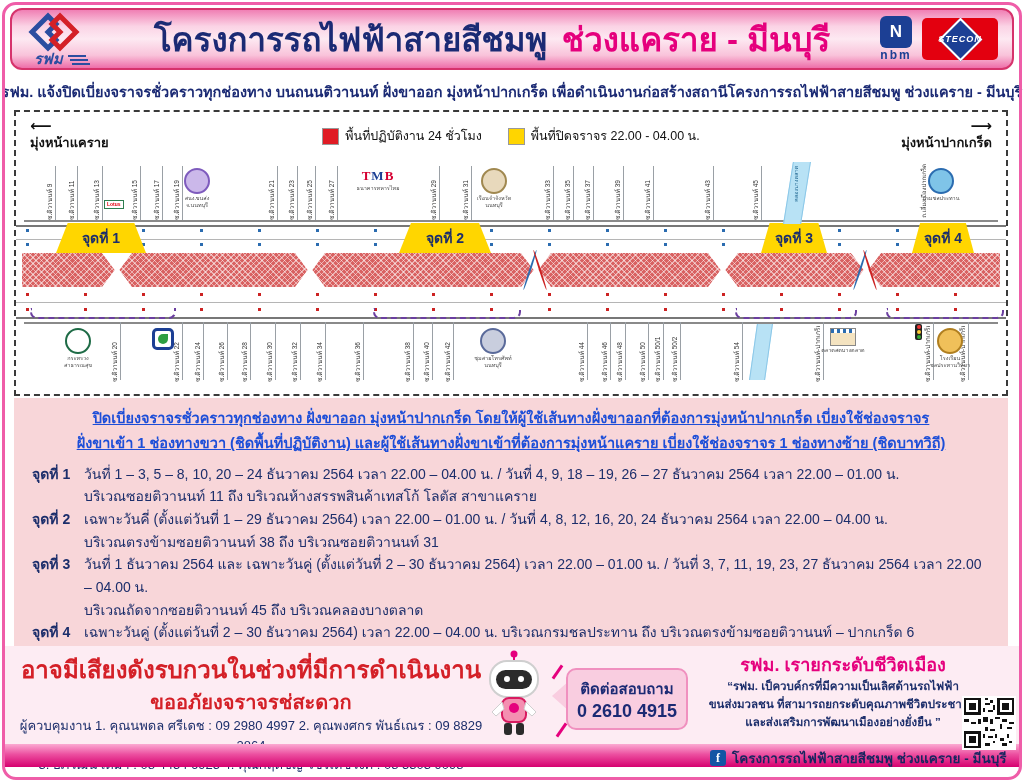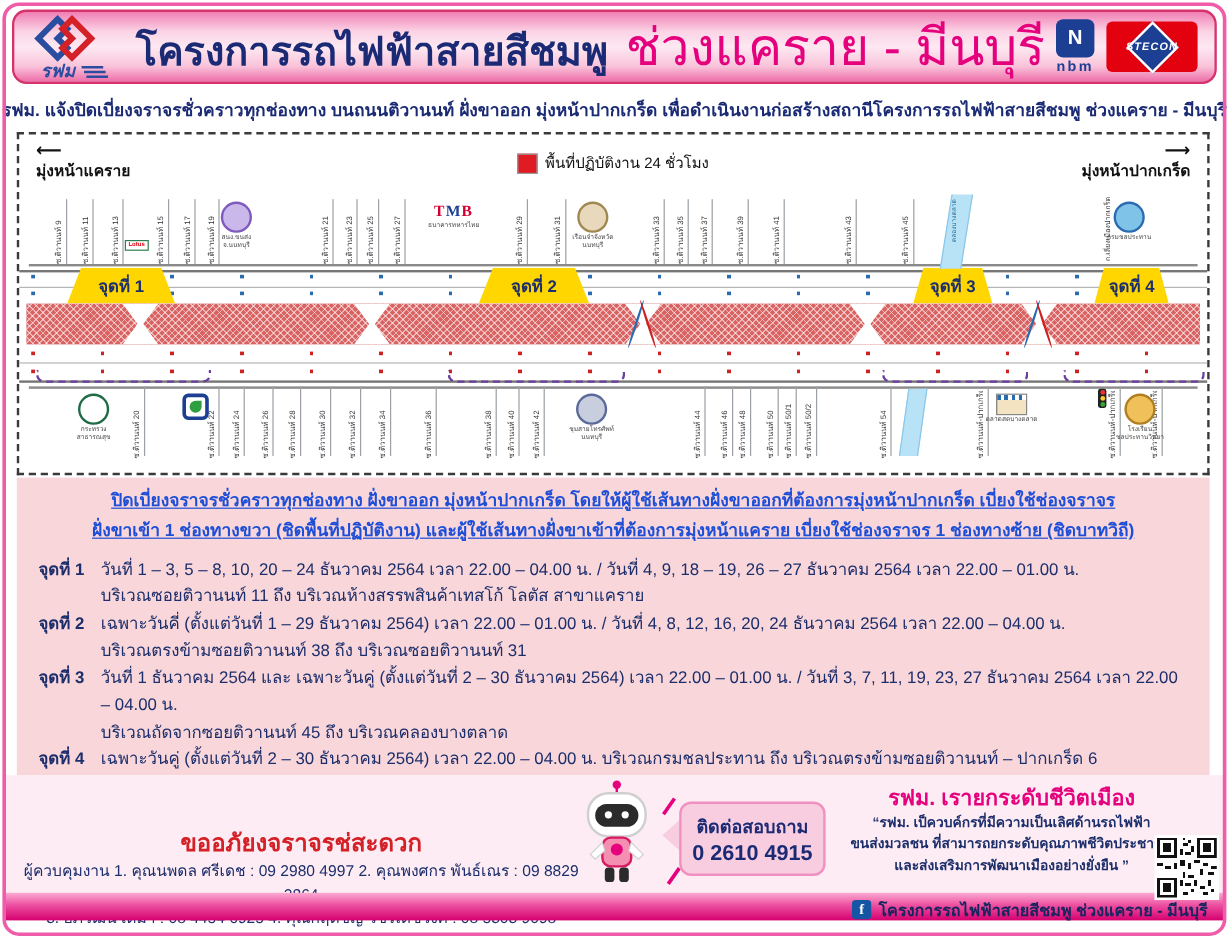--- a/index.html
+++ b/index.html
@@ -7,21 +7,21 @@
   .page{position:relative;width:1024px;height:782px;background:#fff;overflow:hidden;}
   .frame{position:absolute;inset:2px;border:3px solid #ef5da8;border-radius:14px;pointer-events:none;z-index:50;}
 
   
   .header{position:absolute;left:10px;top:8px;width:1004px;height:62px;border:2px solid #d6336c;border-radius:12px;
     background:linear-gradient(180deg,#f07fb4 0%,#fbd3e5 28%,#fde9f2 50%,#f9c3da 78%,#ee6ea9 100%);
     display:flex;align-items:center;justify-content:space-between;padding:0 14px;box-sizing:border-box;}
   .mrta-logo{width:78px;height:54px;position:relative;flex:0 0 auto;}
   .title-wrap{flex:1;text-align:center;white-space:nowrap;}
   .title-main{font-size:33px;font-weight:bold;color:#1b2a74;}
-  .title-sub{font-size:43px;font-weight:normal;color:#e5007d;margin-left:10px;}
+  .title-sub{font-size:33px;font-weight:bold;color:#e5007d;margin-left:10px;}
   .logos-right{display:flex;align-items:center;gap:10px;flex:0 0 auto;}
   .nbm{display:flex;flex-direction:column;align-items:center;}
   .nbm-box{width:32px;height:32px;background:#1c3f94;border-radius:6px;color:#fff;font-weight:bold;font-size:17px;
     display:flex;align-items:center;justify-content:center;}
   .nbm-text{font-size:12px;font-weight:bold;color:#1c3f94;letter-spacing:2px;}
   .stecon{width:76px;height:42px;background:#e3000f;border-radius:5px;position:relative;display:flex;align-items:center;justify-content:center;}
   .stecon-diamond{position:absolute;width:27px;height:27px;background:#1c3f94;border:2px solid #fff;transform:rotate(45deg);}
   .stecon-text{position:relative;color:#fff;font-size:9px;font-weight:bold;font-style:italic;letter-spacing:1px;z-index:2;}
 
   .subtitle{position:absolute;left:0;top:80px;width:100%;text-align:center;font-size:14.5px;color:#1b2a74;font-weight:bold;}
@@ -147,20 +147,24 @@
 
   <div class="mapbox">
     <div class="dir dir-left">
       <span class="arrow">⟵</span>
       <span>มุ่งหน้าแคราย</span>
     </div>
     <div class="legend">
         <div class="legend-item">
           <div class="swatch" style="background: rgb(224, 27, 36);"></div>
           <div>พื้นที่ปฏิบัติงาน 24 ชั่วโมง</div>
+        </div>
+        <div class="legend-item">
+          <div class="swatch" style="background: rgb(255, 213, 0);"></div>
+          <div>พื้นที่ปิดจราจร 22.00 - 04.00 น.</div>
         </div>
       </div>
     <div class="dir dir-right">
       <span class="arrow">⟶</span>
       <span>มุ่งหน้าปากเกร็ด</span>
     </div>
     <div class="canvas">
         <div class="frontline" style="top: 108px;"></div>
         <div class="frontline" style="top: 210px;"></div>
         <div class="roadline" style="top: 113px; height: 2px; background: rgb(119, 119, 119);"></div>
@@ -360,20 +364,21 @@
           <div class="n-label">จุดที่ 4</div>
           <div class="n-text">
             <div>เฉพาะวันคู่ (ตั้งแต่วันที่ 2 – 30 ธันวาคม 2564) เวลา 22.00 – 04.00 น. บริเวณกรมชลประทาน ถึง บริเวณตรงข้ามซอยติวานนท์ – ปากเกร็ด 6</div>
           </div>
         </div>
       </div>
     <div class="n-foot">*** ทั้งนี้ ผู้ใช้ทางเข้า – ออก บริเวณซอยที่อยู่ในพื้นที่ปิดเบี่ยงจราจรชั่วคราว ให้แจ้งเจ้าหน้าที่บริเวณพื้นที่ปฏิบัติงานและผู้ใช้ทางเข้า – ออก บริเวณซอยต่าง ๆ สามารถใช้งานได้ตามปกติ ***</div>
   </div>
 
   <div class="bottom-bg"></div>
+  <div class="noise1">อาจมีเสียงดังรบกวนในช่วงที่มีการดำเนินงาน</div>
   <div class="noise2">ขออภัยงจราจรช่สะดวก</div>
   <div class="contacts">
     <div>ผู้ควบคุมงาน   1. คุณนพดล ศรีเดช : 09 2980 4997  2. คุณพงศกร พันธ์เณร : 09 8829 2864</div>
     <div>3. อภิวัฒน์ เต๋มา : 08 4454 6925      4. คุณกฤตัชญ์ วชิรเดชวงศ์ : 08 5303 9098</div>
   </div>
 
   <div class="robot">
     <svg width="72" height="94" viewBox="0 0 72 94">
       <line x1="36" y1="7" x2="36" y2="14" stroke="#e5007d" stroke-width="2"></line>
       <circle cx="36" cy="6" r="3.5" fill="#e5007d"></circle>

